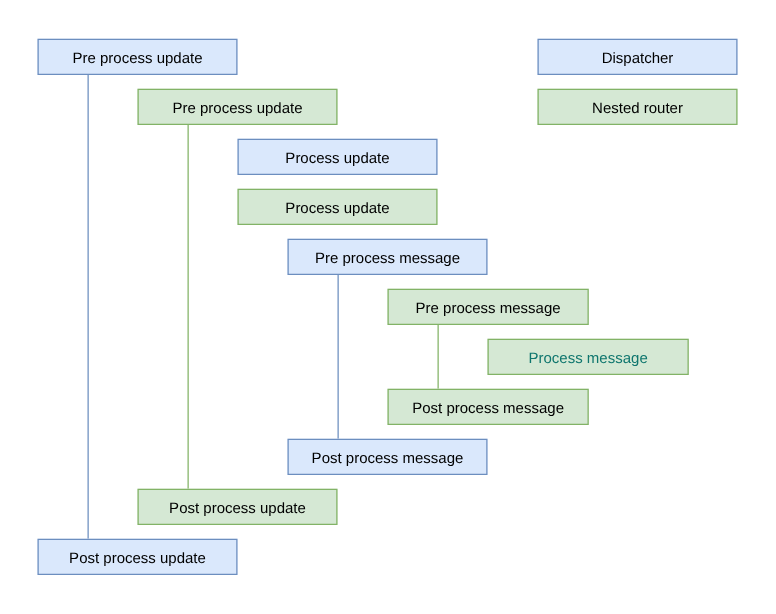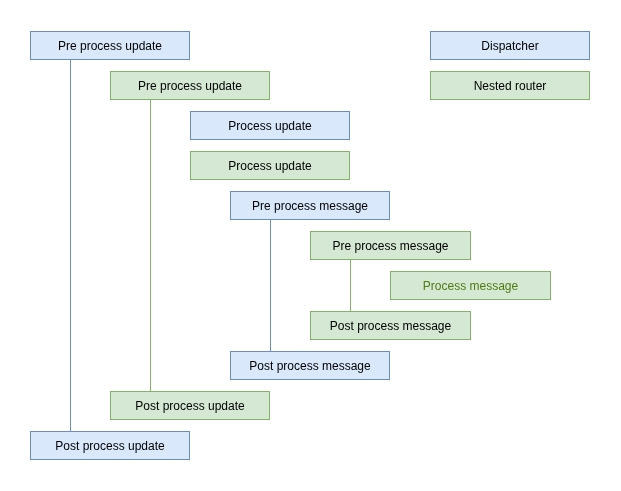--- a/index.html
+++ b/index.html
@@ -44,20 +44,20 @@
     <div class="connector" style="left: 70px; top: 60px; height: 371px; background: rgb(108, 142, 191);"></div>
     <div class="connector" style="left: 150px; top: 100px; height: 291px; background: rgb(130, 179, 102);"></div>
     <div class="connector" style="left: 270px; top: 220px; height: 131px; background: rgb(108, 142, 191);"></div>
     <div class="connector" style="left: 350px; top: 260px; height: 51px; background: rgb(130, 179, 102);"></div>
     <div class="node" style="left: 30px; top: 31px; width: 160px; height: 29px; color: rgb(0, 0, 0); background: rgb(218, 232, 252); border-color: rgb(108, 142, 191);">Pre process update</div>
     <div class="node" style="left: 110px; top: 71px; width: 160px; height: 29px; color: rgb(0, 0, 0); background: rgb(213, 232, 212); border-color: rgb(130, 179, 102);">Pre process update</div>
     <div class="node" style="left: 190px; top: 111px; width: 160px; height: 29px; color: rgb(0, 0, 0); background: rgb(218, 232, 252); border-color: rgb(108, 142, 191);">Process update</div>
     <div class="node" style="left: 190px; top: 151px; width: 160px; height: 29px; color: rgb(0, 0, 0); background: rgb(213, 232, 212); border-color: rgb(130, 179, 102);">Process update</div>
     <div class="node" style="left: 230px; top: 191px; width: 160px; height: 29px; color: rgb(0, 0, 0); background: rgb(218, 232, 252); border-color: rgb(108, 142, 191);">Pre process message</div>
     <div class="node" style="left: 310px; top: 231px; width: 161px; height: 29px; color: rgb(0, 0, 0); background: rgb(213, 232, 212); border-color: rgb(130, 179, 102);">Pre process message</div>
-    <div class="node" style="left: 390px; top: 271px; width: 161px; height: 29px; color: #4d7c0f; background: rgb(213, 232, 212); border-color: rgb(130, 179, 102);">Process message</div>
+    <div class="node" style="left: 390px; top: 271px; width: 161px; height: 29px; color: #0f766e; background: rgb(213, 232, 212); border-color: rgb(130, 179, 102);">Process message</div>
     <div class="node" style="left: 310px; top: 311px; width: 161px; height: 29px; color: rgb(0, 0, 0); background: rgb(213, 232, 212); border-color: rgb(130, 179, 102);">Post process message</div>
     <div class="node" style="left: 230px; top: 351px; width: 160px; height: 29px; color: rgb(0, 0, 0); background: rgb(218, 232, 252); border-color: rgb(108, 142, 191);">Post process message</div>
     <div class="node" style="left: 110px; top: 391px; width: 160px; height: 29px; color: rgb(0, 0, 0); background: rgb(213, 232, 212); border-color: rgb(130, 179, 102);">Post process update</div>
     <div class="node" style="left: 30px; top: 431px; width: 160px; height: 29px; color: rgb(0, 0, 0); background: rgb(218, 232, 252); border-color: rgb(108, 142, 191);">Post process update</div>
     <div class="node" style="left: 430px; top: 31px; width: 160px; height: 29px; color: rgb(0, 0, 0); background: rgb(218, 232, 252); border-color: rgb(108, 142, 191); text-align: right;">Dispatcher</div>
     <div class="node" style="left: 430px; top: 71px; width: 160px; height: 29px; color: rgb(0, 0, 0); background: rgb(213, 232, 212); border-color: rgb(130, 179, 102);">Nested router</div>
   </div>
 
 </body></html>

